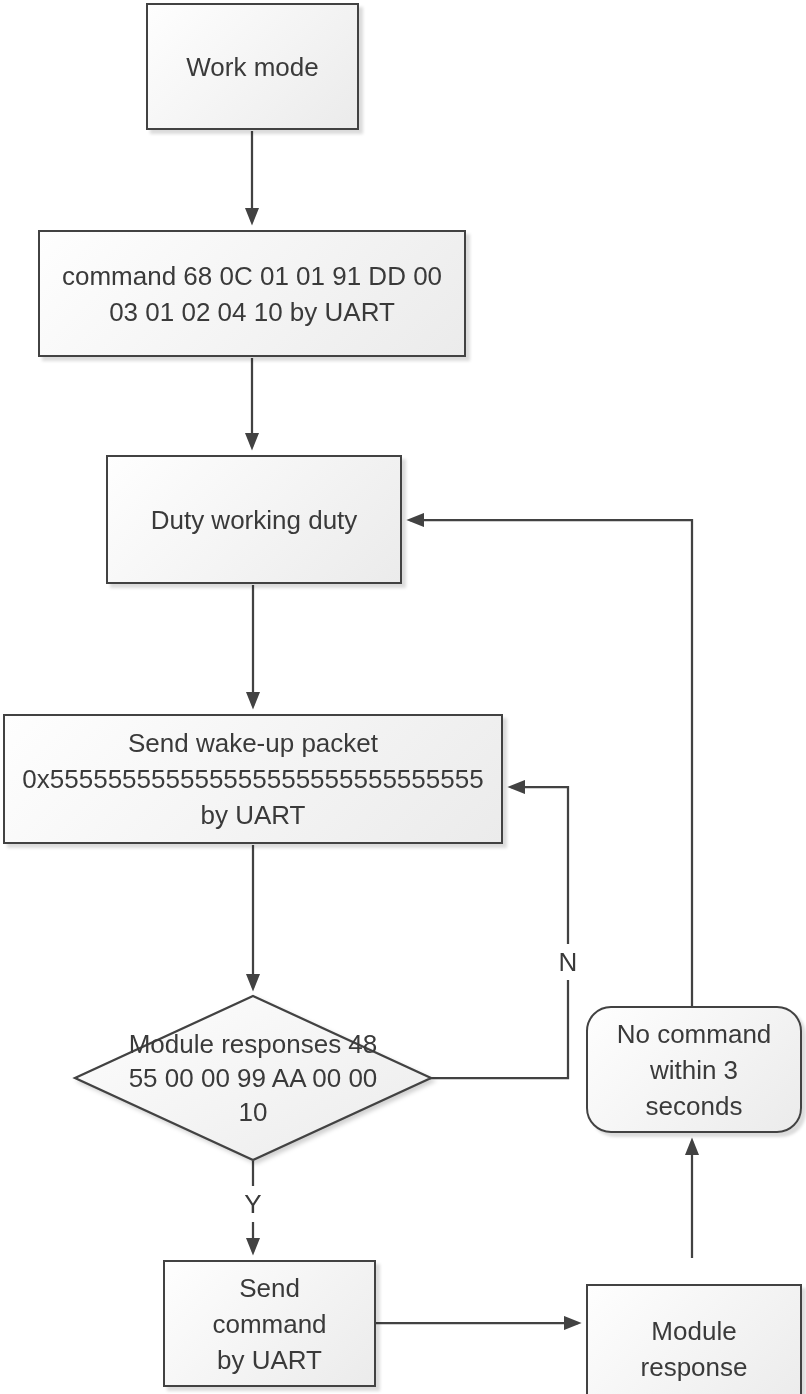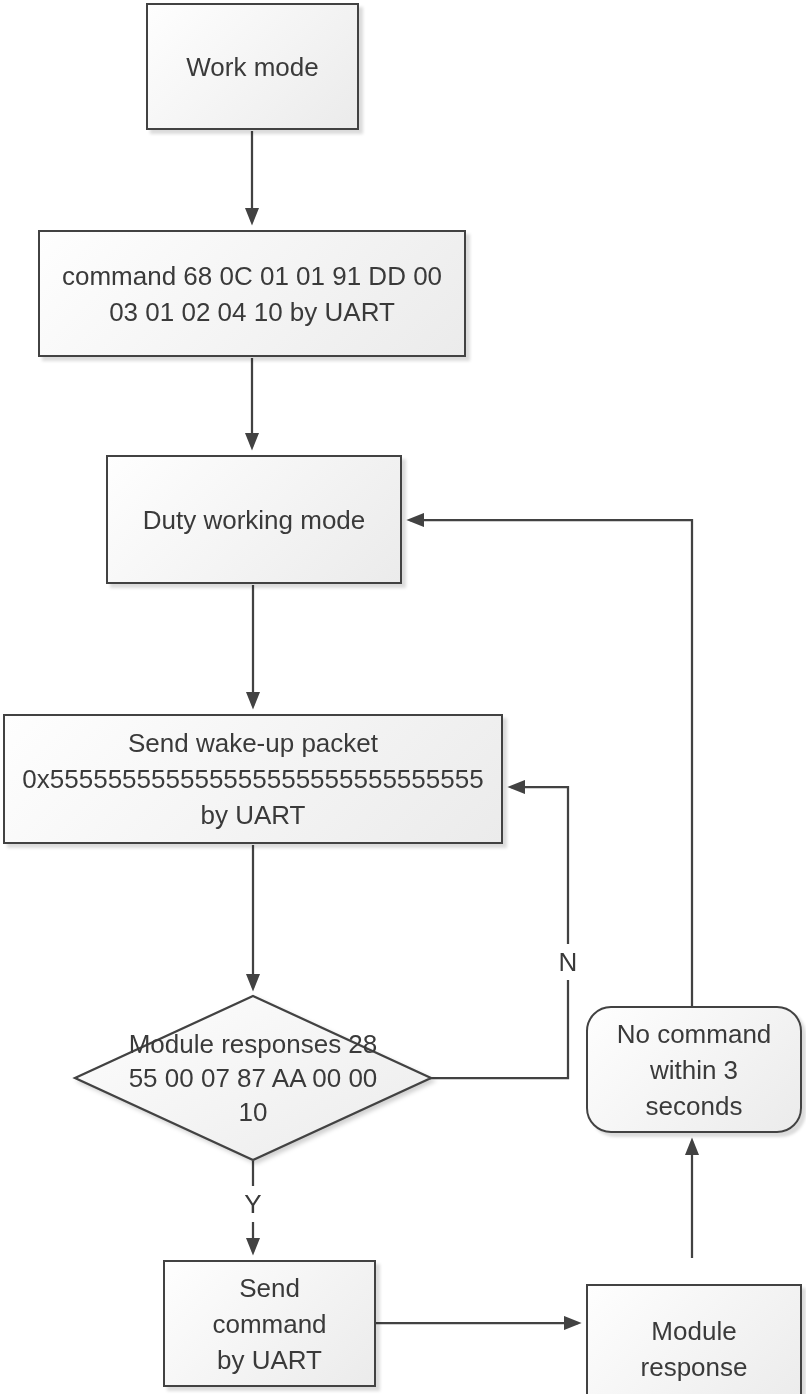--- a/index.html
+++ b/index.html
@@ -107,32 +107,32 @@
   <div class="node node-work-mode">
     <div>Work mode</div>
   </div>
 
   <div class="node node-send-enter">
     <div>command 68 0C 01 01 91 DD 00</div>
     <div>03 01 02 04 10 by UART</div>
   </div>
 
   <div class="node node-duty">
-    <div>Duty working mode</div>
+    <div>Duty working duty</div>
   </div>
 
   <div class="node node-wakeup">
     <div>Send wake-up packet</div>
     <div>0x555555555555555555555555555555</div>
     <div>by UART</div>
   </div>
 
   <div class="diamond-text">
-    <div>Module responses 28</div>
-    <div>55 00 07 87 AA 00 00</div>
+    <div>Module responses 48</div>
+    <div>55 00 00 99 AA 00 00</div>
     <div>10</div>
   </div>
 
   <div class="edge-label edge-label-y">Y</div>
   <div class="edge-label edge-label-n">N</div>
 
   <div class="node node-send-command">
     <div>Send command</div>
     <div>by UART</div>
   </div>

